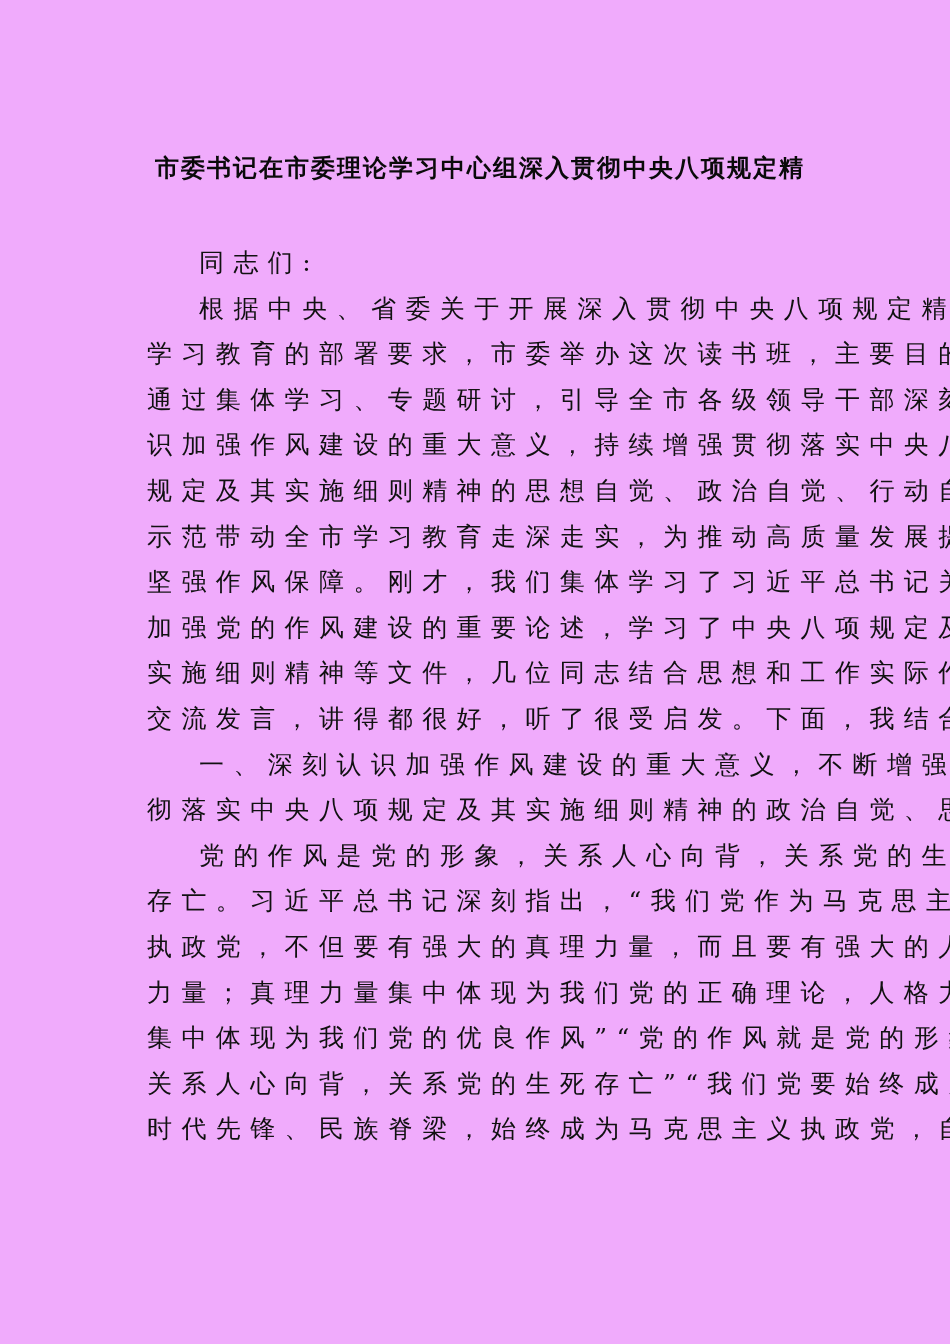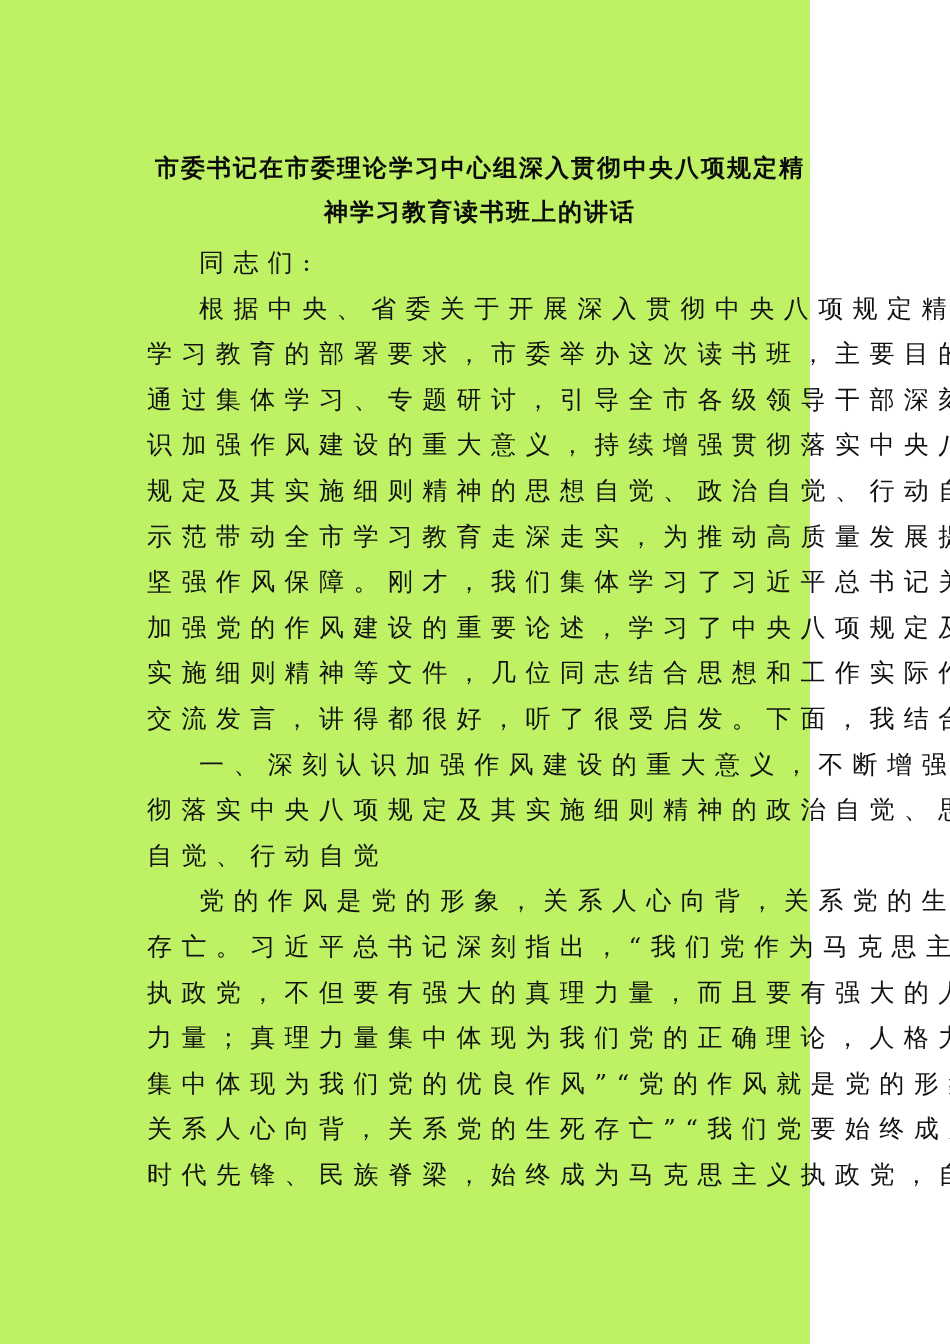--- a/index.html
+++ b/index.html
@@ -12,23 +12,23 @@
       height: 1344px;
       position: relative;
       overflow: hidden;
       color: #111111;
       font-family: "DejaVu Serif", "Liberation Serif", serif;
     }
     .page {
       position: absolute;
       left: 0;
       top: 0;
-      width: 810px;
+      width: 950px;
       height: 1344px;
-      background: #bef264;
+      background: #f0abfc;
     }
     .title {
       position: absolute;
       left: 140px;
       width: 680px;
       text-align: center;
       font-family: "DejaVu Sans", "Liberation Sans", sans-serif;
       font-weight: bold;
       font-size: 24px;
       letter-spacing: 2px;
@@ -54,42 +54,40 @@
       color: #111111;
     }
     .line.indent { padding-left: 52px; }
   </style>
 </head>
 <body>
 
 <div class="page">
 
   <div class="title l1">市委书记在市委理论学习中心组深入贯彻中央八项规定精</div>
-  <div class="title l2">神学习教育读书班上的讲话</div>
 
   <div class="body-text">
     <div class="line indent">同志们:</div>
 
     <div>
       <div class="line indent">根据中央、省委关于开展深入贯彻中央八项规定精神</div>
       <div class="line">学习教育的部署要求，市委举办这次读书班，主要目的是</div>
       <div class="line">通过集体学习、专题研讨，引导全市各级领导干部深刻认</div>
       <div class="line">识加强作风建设的重大意义，持续增强贯彻落实中央八项</div>
       <div class="line">规定及其实施细则精神的思想自觉、政治自觉、行动自觉</div>
       <div class="line">示范带动全市学习教育走深走实，为推动高质量发展提供</div>
       <div class="line">坚强作风保障。刚才，我们集体学习了习近平总书记关于</div>
       <div class="line">加强党的作风建设的重要论述，学习了中央八项规定及其</div>
       <div class="line">实施细则精神等文件，几位同志结合思想和工作实际作了</div>
       <div class="line">交流发言，讲得都很好，听了很受启发。下面，我结合学</div>
     </div>
 
     <div>
       <div class="line indent">一、深刻认识加强作风建设的重大意义，不断增强贯</div>
       <div class="line">彻落实中央八项规定及其实施细则精神的政治自觉、思想</div>
-      <div class="line">自觉、行动自觉</div>
     </div>
 
     <div>
       <div class="line indent">党的作风是党的形象，关系人心向背，关系党的生死</div>
       <div class="line">存亡。习近平总书记深刻指出，“我们党作为马克思主义</div>
       <div class="line">执政党，不但要有强大的真理力量，而且要有强大的人格</div>
       <div class="line">力量；真理力量集中体现为我们党的正确理论，人格力量</div>
       <div class="line">集中体现为我们党的优良作风”“党的作风就是党的形象</div>
       <div class="line">关系人心向背，关系党的生死存亡”“我们党要始终成为</div>
       <div class="line">时代先锋、民族脊梁，始终成为马克思主义执政党，自身</div>

